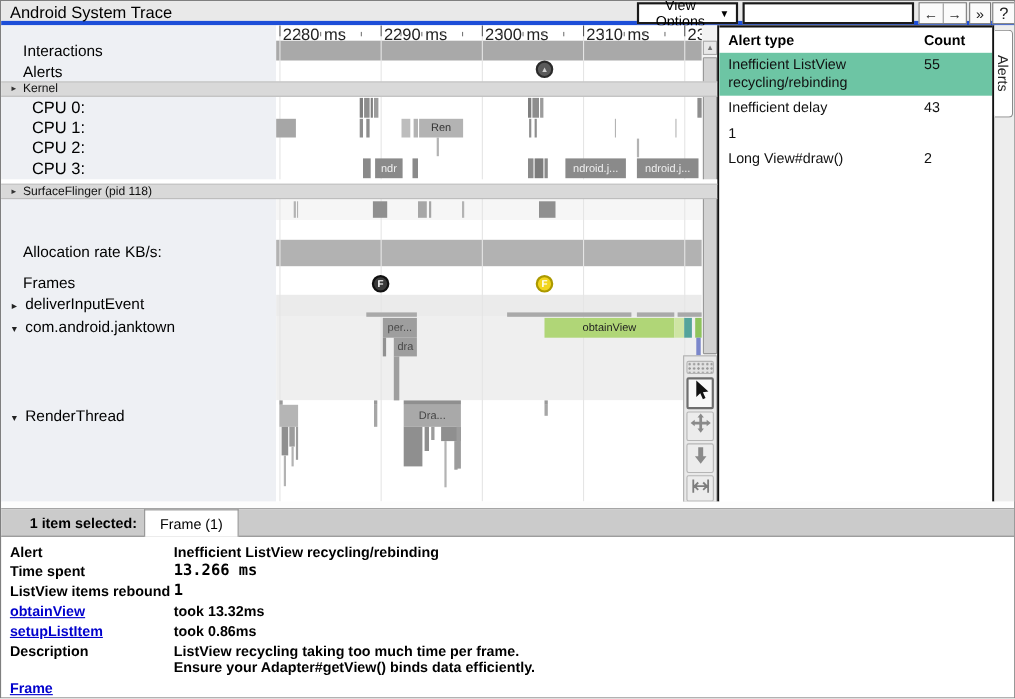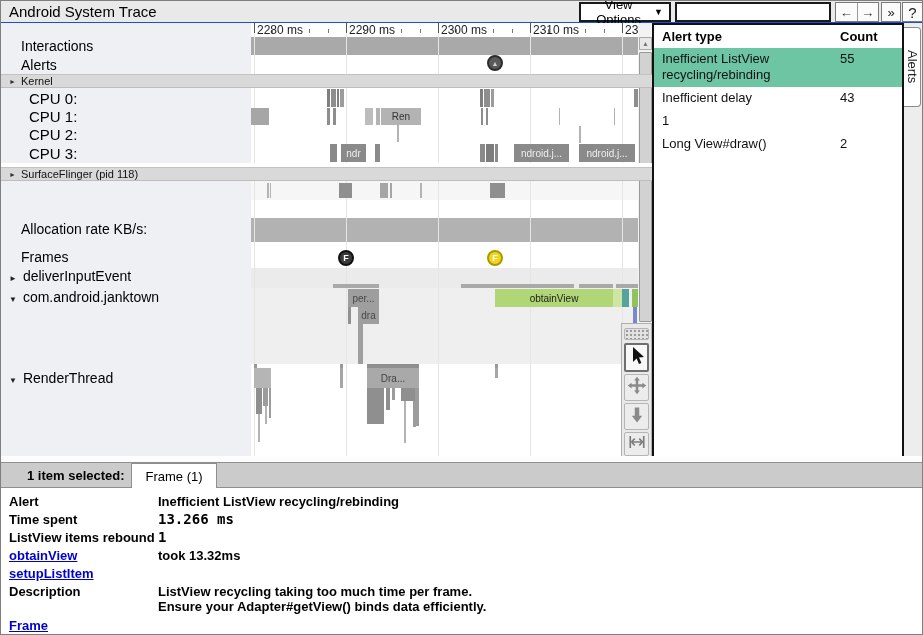--- a/index.html
+++ b/index.html
@@ -1,18 +1,18 @@
 <!DOCTYPE html>
 <html><head>
 <meta charset="utf-8">
 <style>
   html,body{margin:0;padding:0;background:#fff;font-family:"Liberation Sans",sans-serif;}
   #app{position:relative;width:923px;height:635px;border:1px solid #7f7f7f;box-sizing:border-box;overflow:hidden;background:#fff;}
   
-  #titlebar{position:absolute;left:0;top:0;width:100%;height:22px;background:#e9e9e9;border-bottom:1px solid #1d4ed8;box-sizing:border-box;}
+  #titlebar{position:absolute;left:0;top:0;width:100%;height:22px;background:#e9e9e9;border-bottom:4px solid #1d4ed8;box-sizing:border-box;}
   #page-title{position:absolute;left:8px;top:2px;font-size:15px;color:#000;}
   .tb-btn{position:absolute;top:1px;height:20px;box-sizing:border-box;background:#fff;border:2px solid #1a1a1a;font-size:13px;color:#000;display:flex;align-items:center;justify-content:center;padding:0 6px;cursor:default;}
   #view-options{left:578px;width:92px;gap:4px;}
   #view-options .caret{font-size:9px;}
   #search-input{position:absolute;left:674px;top:1px;width:156px;height:20px;box-sizing:border-box;border:2px solid #1a1a1a;font-size:13px;padding:0 4px;background:#fff;}
   #nav-pair{position:absolute;left:834px;top:1px;width:44px;height:20px;box-sizing:border-box;border:1px solid #7a7a7a;background:#fbfbfb;display:flex;}
   .nav-half{flex:1;display:flex;align-items:center;justify-content:center;font-size:13px;color:#333;border:none;background:transparent;padding:0;}
   #nav-pair .nav-half:first-child{border-right:1px solid #9a9a9a;}
   .sq-btn{position:absolute;top:1px;width:20px;height:20px;box-sizing:border-box;border:1px solid #7a7a7a;background:#fbfbfb;font-size:13px;color:#222;display:flex;align-items:center;justify-content:center;padding:0;}
   #expand-btn{left:880px;}
@@ -26,21 +26,21 @@
   #divider-right{position:absolute;left:901px;top:22px;width:2px;height:433px;background:#111;}
   #tabstrip{position:absolute;left:903px;top:22px;width:19px;height:433px;background:#ededed;}
   #alerts-tab{position:absolute;left:903px;top:26px;width:17px;height:80px;background:#fff;border:1px solid #8a8a8a;border-left:none;border-radius:0 4px 4px 0;box-sizing:border-box;display:flex;align-items:center;justify-content:center;}
   #alerts-tab span{writing-mode:vertical-rl;font-size:13px;color:#222;}
   
   #trace{position:absolute;left:250px;top:22px;width:387px;height:433px;overflow:hidden;}
   .rowbg{position:absolute;left:0;}
   .gridline{position:absolute;top:10px;width:1px;height:423px;background:#e5e5e5;}
   .tick-line{position:absolute;top:0;width:1px;height:10px;background:#555;}
   .tick-minor{position:absolute;top:6px;width:1px;height:4px;background:#777;}
-  .tick-label{position:absolute;top:0;font-size:12px;color:#222;white-space:nowrap;}
+  .tick-label{position:absolute;top:0;font-size:15px;color:#222;white-space:nowrap;}
   .bar{position:absolute;overflow:hidden;display:flex;align-items:center;justify-content:center;}
   .bar span{font-size:10px;white-space:nowrap;}
   .marker{position:absolute;width:16px;height:16px;border-radius:50%;box-sizing:border-box;display:flex;align-items:center;justify-content:center;font-size:9px;font-weight:bold;}
   .group-header{position:absolute;left:0;width:651px;background:#d9d9d9;border-top:1px solid #c2c2c2;border-bottom:1px solid #bdbdbd;box-sizing:border-box;font-size:11px;color:#111;display:flex;align-items:center;}
   .group-header .arr{font-size:7px;margin:0 5px 0 8px;color:#333;}
   .side-label{position:absolute;white-space:nowrap;color:#000;}
   .side-label .arr{font-size:8px;margin-right:6px;color:#222;}
   .white-strip{position:absolute;background:#fff;}
   
   #sb-up{position:absolute;left:638px;top:36px;width:13px;height:13px;background:#e8e8e8;border:1px solid #aaa;box-sizing:border-box;display:flex;align-items:center;justify-content:center;font-size:7px;color:#777;}
@@ -307,20 +307,21 @@
       <div class="detail-row" style="min-height: 18px;">
         <span class="lbl">ListView items rebound</span>
         <span class="val mono">1</span>
       </div>
       <div class="detail-row" style="min-height: 18px;">
         <span class="lbl link">obtainView</span>
         <span class="val">took 13.32ms</span>
       </div>
       <div class="detail-row" style="min-height: 18px;">
         <span class="lbl link">setupListItem</span>
+        <span class="val">took 0.86ms</span>
       </div>
       <div class="detail-row" style="min-height: 34px;">
         <span class="lbl">Description</span>
         <span class="val">ListView recycling taking too much time per frame.
 Ensure your Adapter#getView() binds data efficiently.</span>
       </div>
       <div class="detail-row" style="min-height: 18px;">
         <span class="lbl link">Frame</span>
         <span class="val"></span>
       </div>

